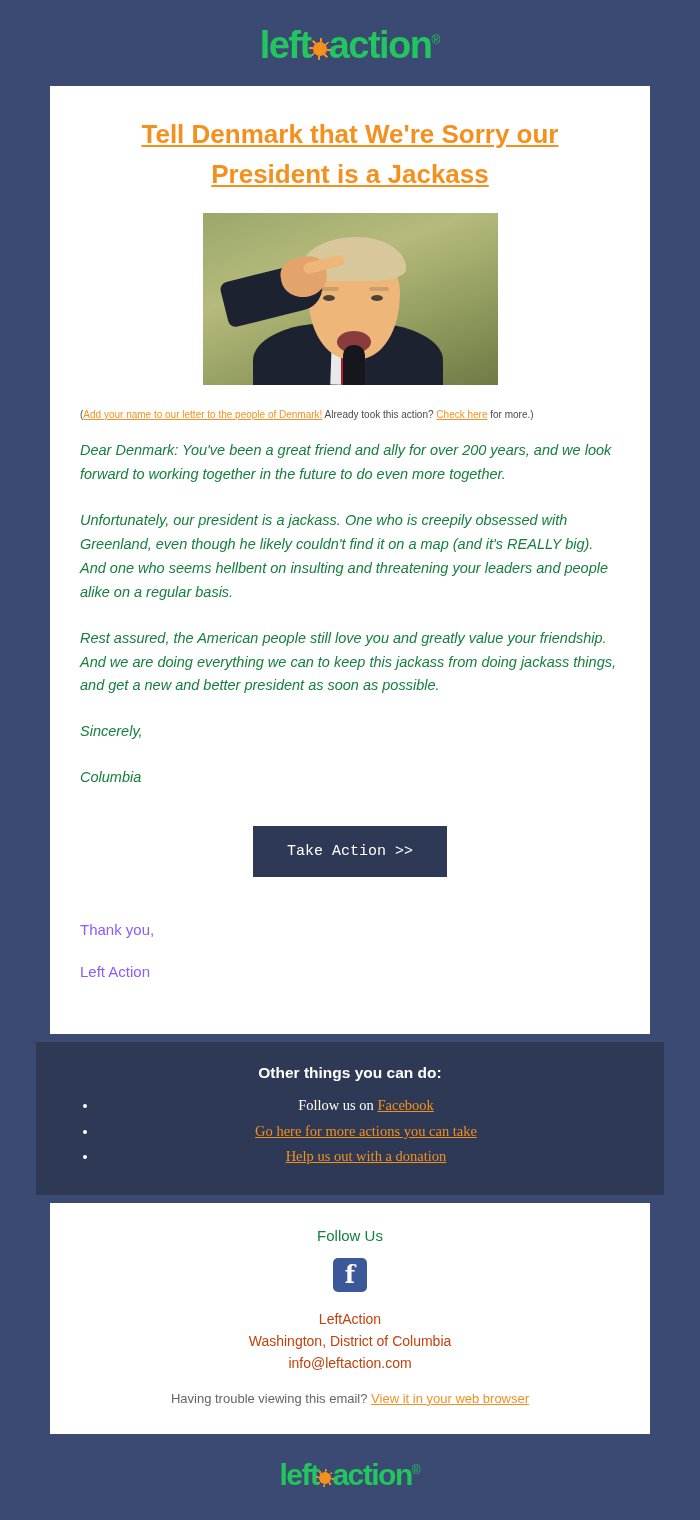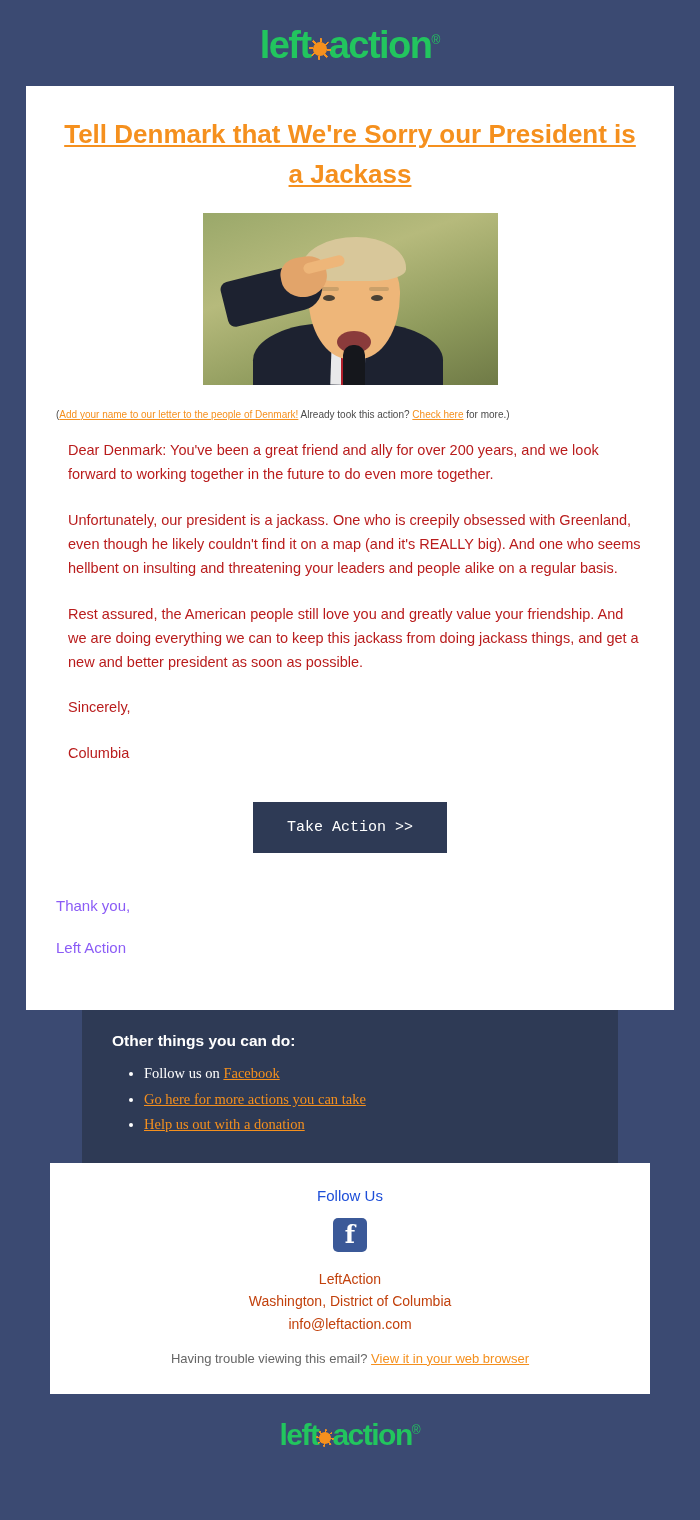--- a/index.html
+++ b/index.html
@@ -70,21 +70,21 @@
   }
   .logo .reg {
     font-size: 12px;
     vertical-align: super;
     font-weight: normal;
     letter-spacing: 0;
   }
 
   
   .card {
-    width: 648px;
+    width: 600px;
     margin: 0 auto;
     background: #ffffff;
   }
   .card-inner {
     padding: 28px 30px 34px 30px;
   }
   .headline {
     text-align: center;
     font-size: 26px;
     line-height: 1.55;
@@ -204,24 +204,25 @@
     font-size: 10px;
     line-height: 1.65;
     color: #4a4a4a;
     margin: 0 0 16px 0;
   }
   .intro-para a {
     color: #f5901e;
     text-decoration: underline;
   }
   .letter-para {
+    font-style: italic;
     font-size: 14.5px;
     line-height: 1.65;
-    color: #b91c1c;
-    margin: 0 0 22px 12px;
+    color: #15803d;
+    margin: 0 0 22px 0;
   }
   .cta-wrap {
     text-align: center;
     margin: 36px 0 40px 0;
   }
   .cta {
     display: inline-block;
     background: #2e3a55;
     color: #ffffff;
     font-size: 15px;
@@ -233,25 +234,26 @@
   }
   .signoff {
     font-size: 15px;
     line-height: 1.7;
     color: #8b5cf6;
     margin: 0 0 16px 0;
   }
 
   
   .other-band {
-    width: 536px;
-    margin: 0 auto;
+    width: 628px;
+    margin: 8px auto;
     background: #2e3a55;
     padding: 22px 30px 24px 30px;
     color: #ffffff;
+    text-align: center;
   }
   .other-title {
     font-size: 15.5px;
     font-weight: bold;
     margin: 0 0 12px 0;
   }
   .other-list {
     margin: 0;
     padding-left: 32px;
     list-style: disc;
@@ -272,21 +274,21 @@
   
   .footer-white {
     width: 600px;
     margin: 0 auto;
     background: #ffffff;
     text-align: center;
     padding: 24px 30px 28px 30px;
   }
   .follow-us {
     font-size: 15px;
-    color: #1d4ed8;
+    color: #15803d;
     margin: 0 0 14px 0;
   }
   .fb-icon {
     width: 34px; height: 34px;
     margin: 0 auto 16px auto;
     background: #3b5998;
     border-radius: 5px;
     position: relative;
     cursor: pointer;
   }

